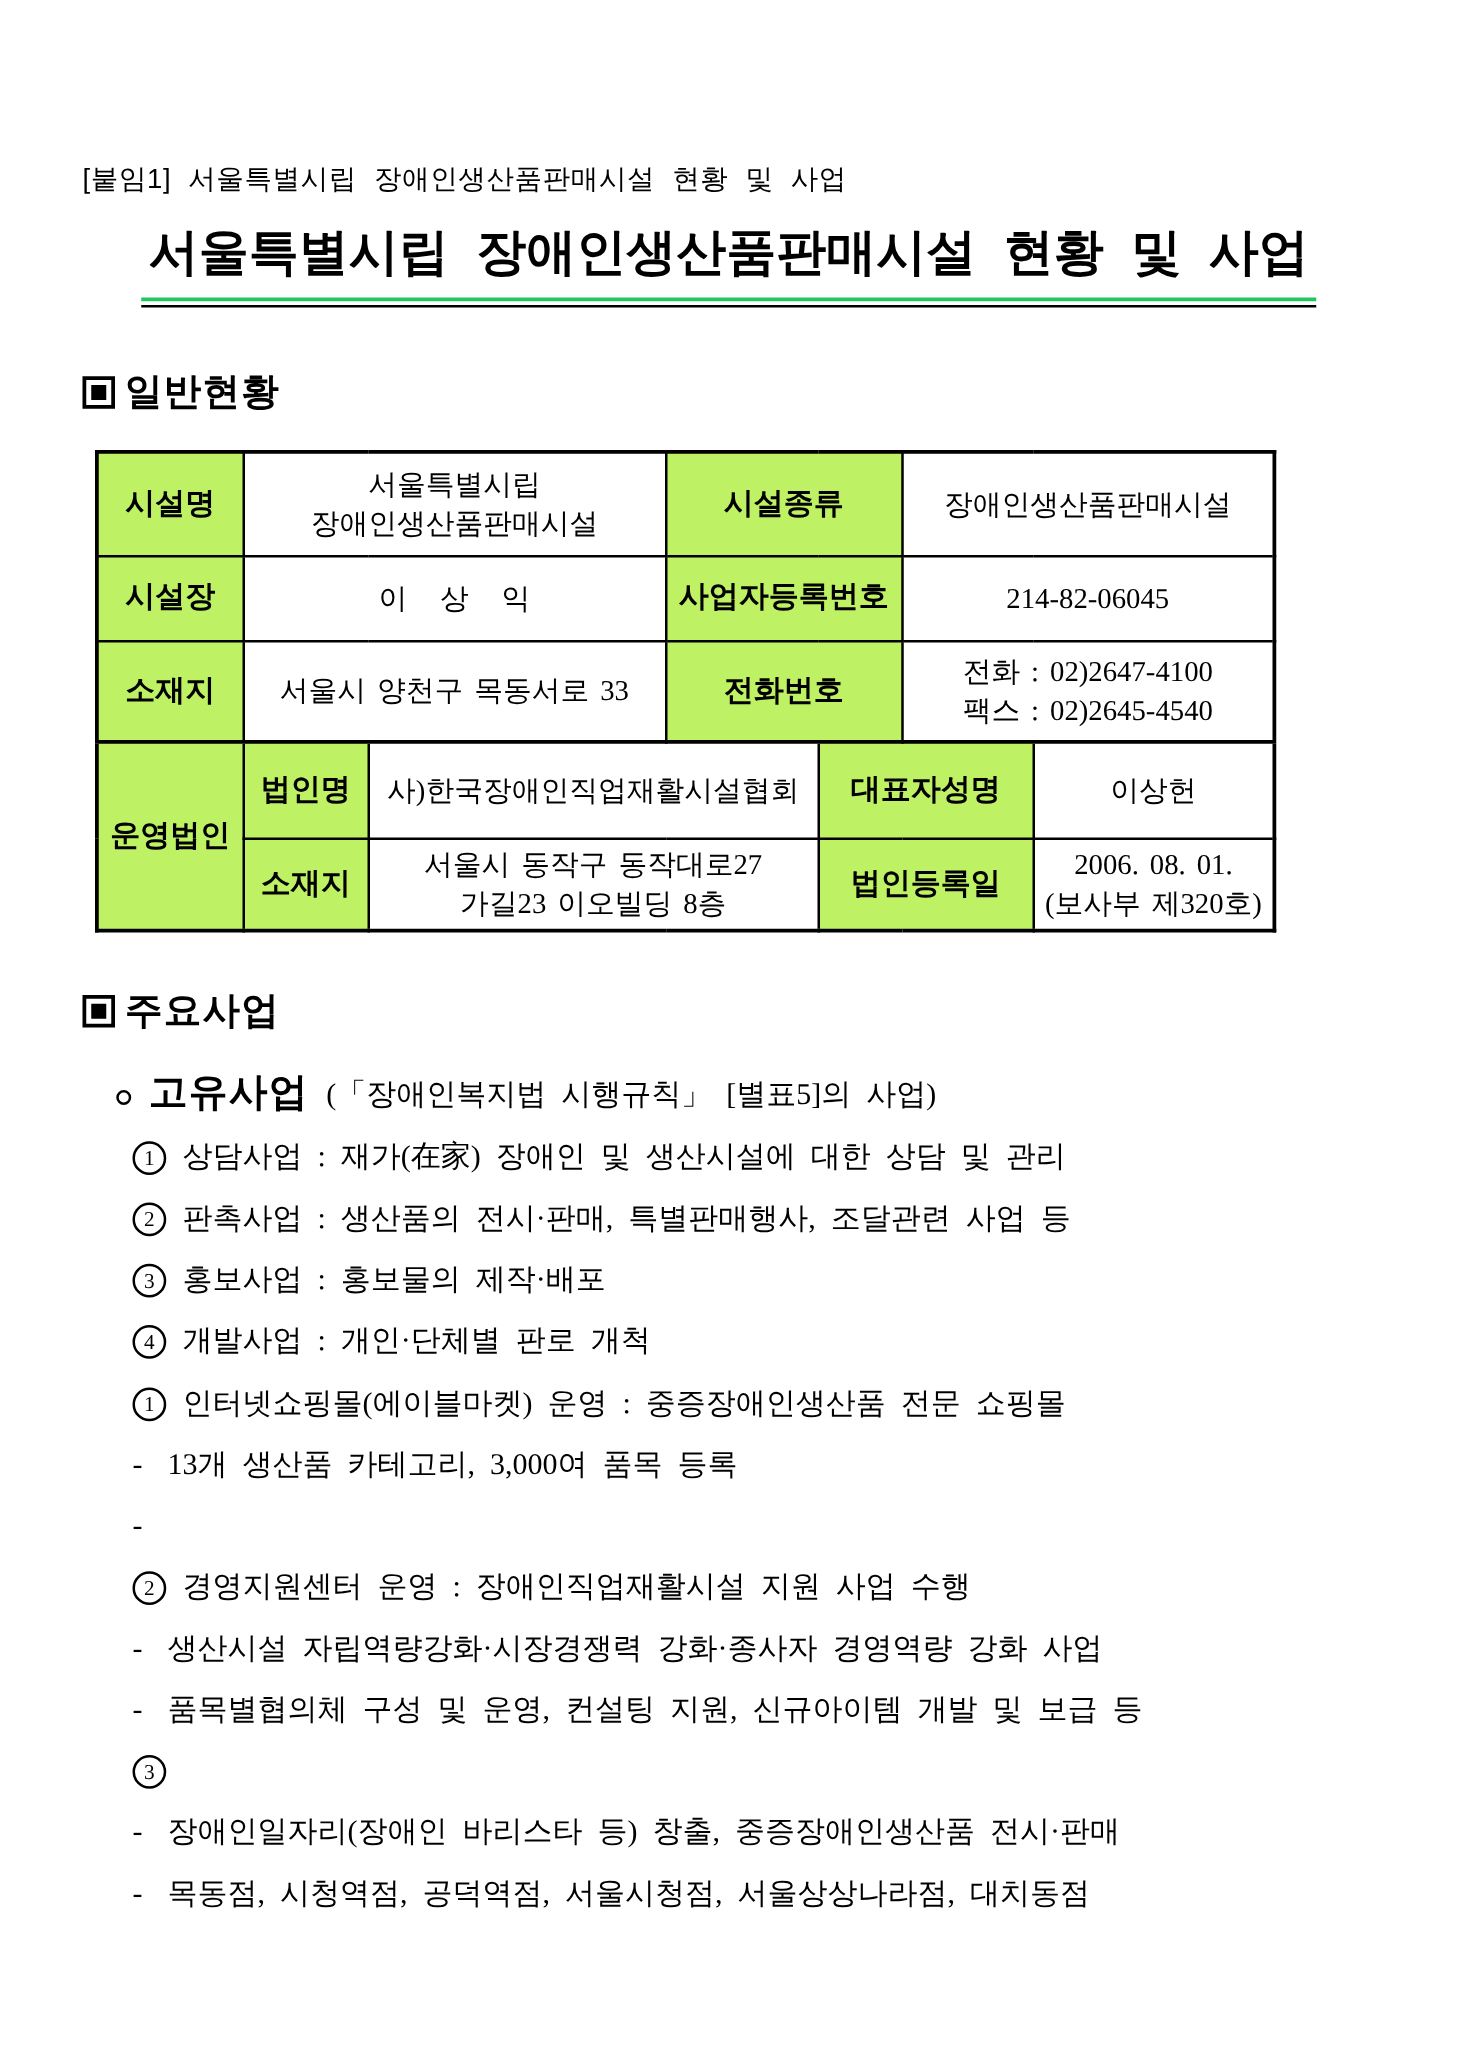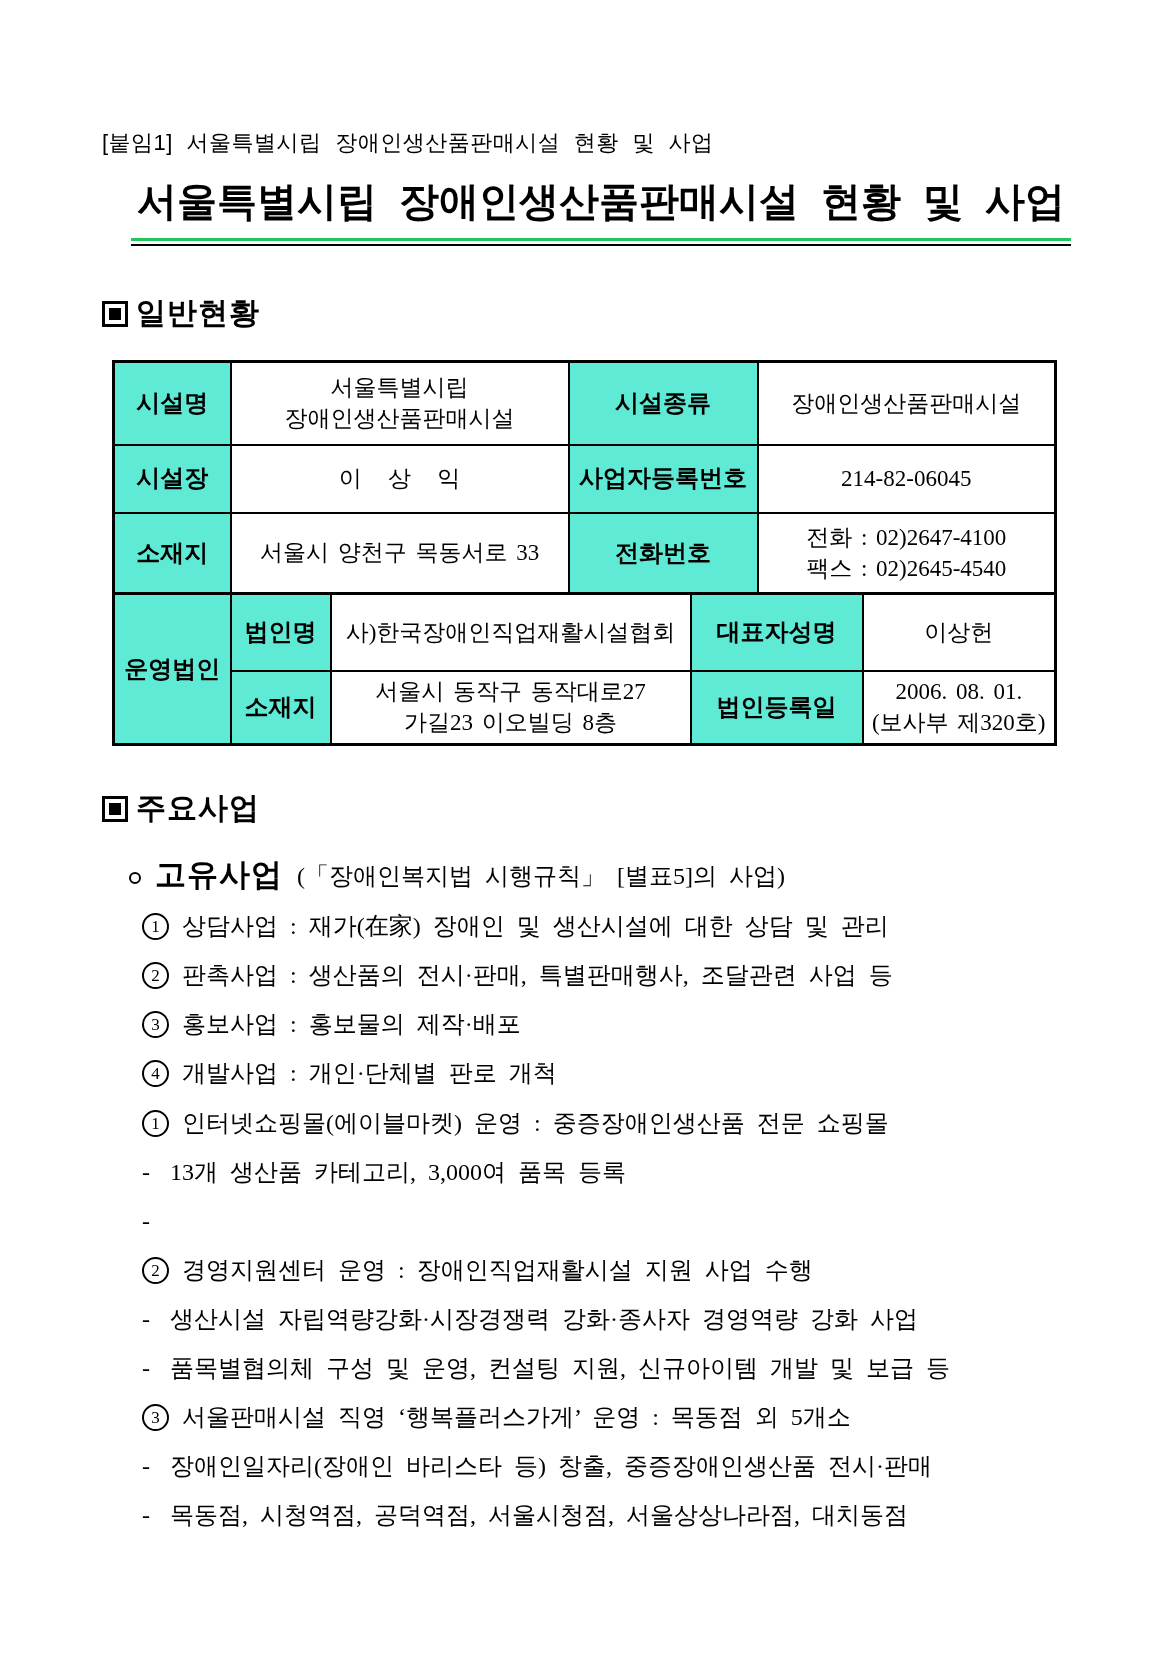--- a/index.html
+++ b/index.html
@@ -3,21 +3,21 @@
 <meta charset="utf-8">
 <style>
   * { margin: 0; padding: 0; box-sizing: border-box; }
   html, body { background: #ffffff; }
   body {
     width: 1170px; height: 1654px;
     font-family: "Liberation Serif", "DejaVu Serif", serif;
     color: #000;
     position: relative;
   }
-  .page { padding: 128px 70px 0 86px; margin-left: 16px; }
+  .page { padding: 128px 70px 0 66px; }
 
   
   .attach {
     font-family: "Liberation Sans", "DejaVu Sans", sans-serif;
     font-size: 22px; word-spacing: 7px; letter-spacing: 0.5px;
   }
 
   
   .title-wrap { text-align: center; margin-top: 16px; }
   .title {
@@ -58,21 +58,21 @@
   }
   table.info td {
     border: 2px solid #000;
     text-align: center; vertical-align: middle;
     white-space: pre-wrap;
     word-spacing: 3px;
     padding: 4px 6px;
     line-height: 1.35;
   }
   table.info td.lbl {
-    background: #5eead4;
+    background: #bef264;
     font-weight: bold;
     font-size: 24px;
   }
   tr.r1 { height: 83px; } tr.r2 { height: 68px; } tr.r3 { height: 81px; }
   tr.r4 { height: 77px; } tr.r5 { height: 74px; }
   tr.thick-top td { border-top: 3px solid #000; }
 
   
   .group-head {
     display: flex; align-items: center; gap: 14px;
@@ -224,21 +224,20 @@
     <li>
       <span class="m-dash">-</span>
       <span>생산시설 자립역량강화·시장경쟁력 강화·종사자 경영역량 강화 사업</span>
     </li>
     <li>
       <span class="m-dash">-</span>
       <span>품목별협의체 구성 및 운영, 컨설팅 지원, 신규아이템 개발 및 보급 등</span>
     </li>
     <li>
       <span class="m-circle">3</span>
-      <span>서울판매시설 직영 ‘행복플러스가게’ 운영 : 목동점 외 5개소</span>
     </li>
     <li>
       <span class="m-dash">-</span>
       <span>장애인일자리(장애인 바리스타 등) 창출, 중증장애인생산품 전시·판매</span>
     </li>
     <li>
       <span class="m-dash">-</span>
       <span>목동점, 시청역점, 공덕역점, 서울시청점, 서울상상나라점, 대치동점</span>
     </li>
   </ul>

